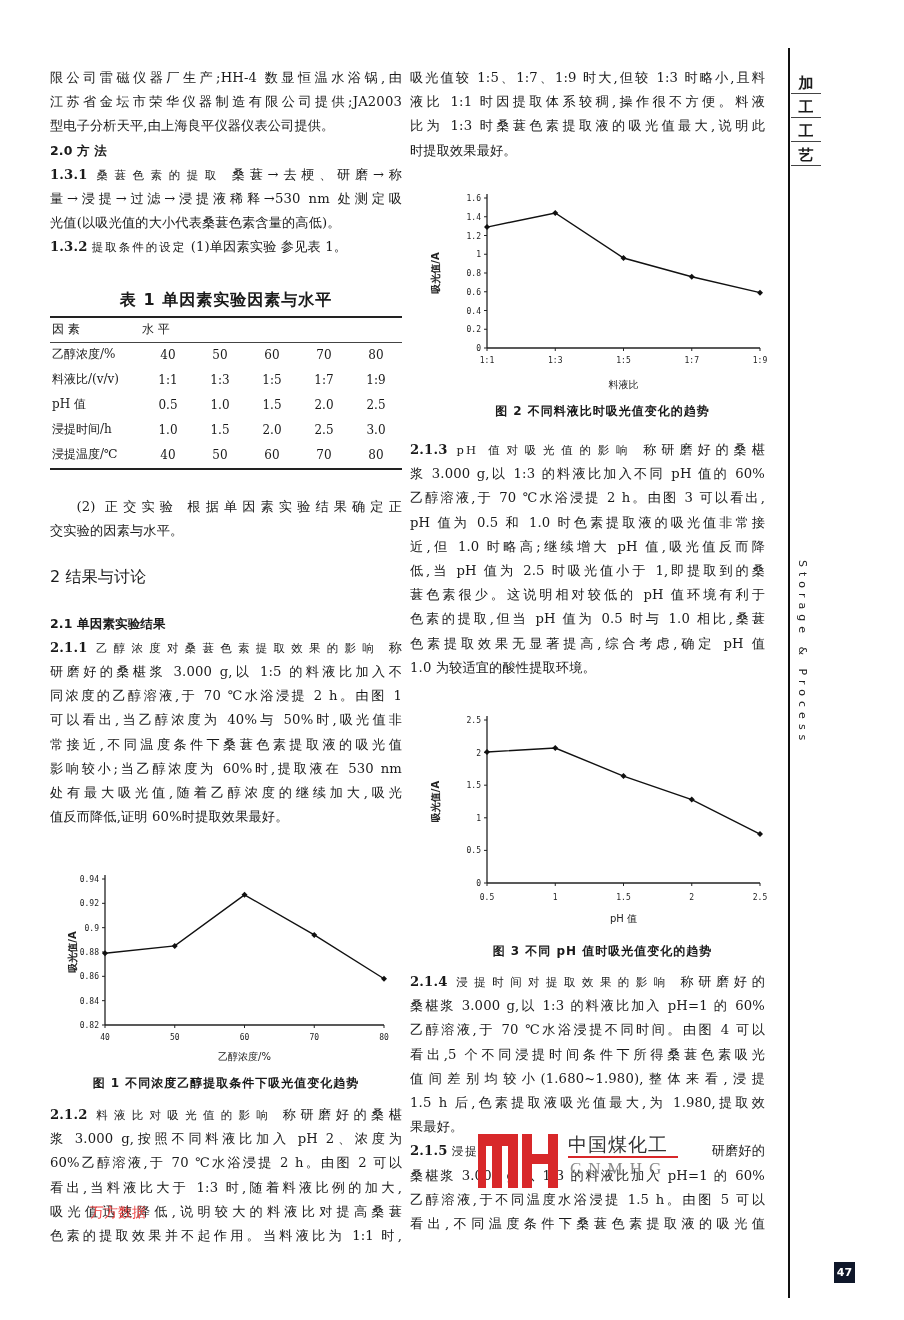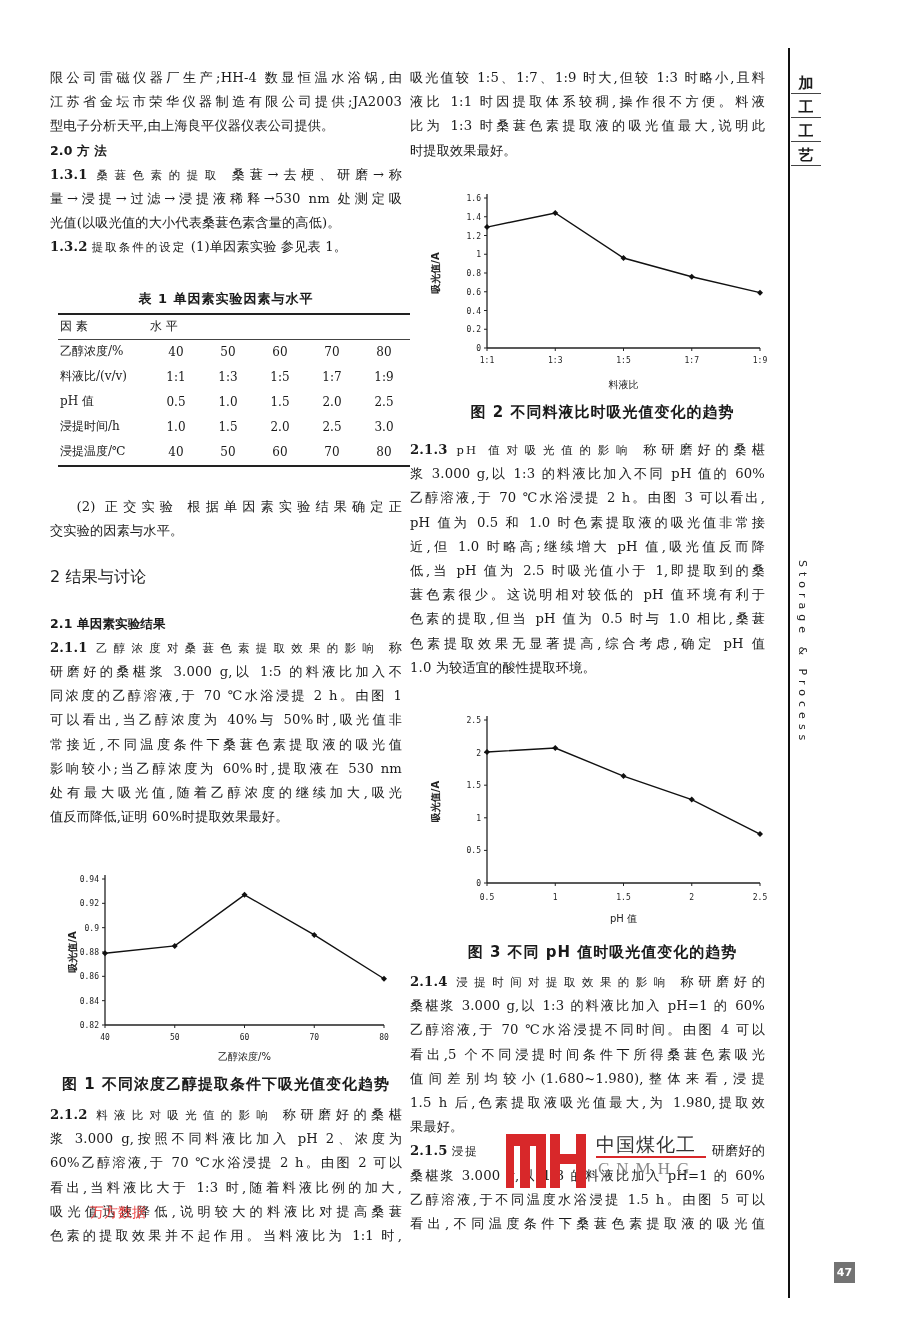--- a/index.html
+++ b/index.html
@@ -9,46 +9,46 @@
   .col p { margin: 0; }
   .left { left: 50px; top: 66px; width: 352px; }
   .right { left: 402px; top: 66px; width: 355px; margin-left: 8px; }
   .just { text-align: justify; text-align-last: justify; }
   .nolast { text-align: justify; }
   .bold { font-weight: bold; }
   .indent { text-indent: 2em; }
   .sec-title { font-family: "DejaVu Sans", "Liberation Sans", sans-serif; font-size: 16px; }
   .subhead { font-weight: bold; font-family: "DejaVu Sans", "Liberation Sans", sans-serif; font-size: 12.5px; }
   .sparse { letter-spacing: 2px; font-size: 11.5px; }
-  .caption { font-family: "DejaVu Sans", "Liberation Sans", sans-serif; font-weight: bold; font-size: 15px; text-align: center; letter-spacing: 1px; }
+  .caption { font-family: "DejaVu Sans", "Liberation Sans", sans-serif; font-weight: bold; font-size: 12px; text-align: center; letter-spacing: 1px; }
   
   .tbl-wrap { position: absolute; left: 50px; top: 290px; width: 352px; }
-  .tbl-title { font-family: "DejaVu Sans", sans-serif; font-weight: bold; font-size: 13px; text-align: center; letter-spacing: 1px; margin-bottom: 5px; }
-  table { width: 100%; border-collapse: collapse; font-size: 12px; margin-left: 8px; }
+  .tbl-title { font-family: "DejaVu Sans", sans-serif; font-weight: bold; font-size: 16px; text-align: center; letter-spacing: 1px; margin-bottom: 5px; }
+  table { width: 100%; border-collapse: collapse; font-size: 12px; }
   table thead tr th { font-weight: normal; border-top: 2px solid #222; border-bottom: 1px solid #444; padding: 3px 0 4px 0; }
   table tbody tr td { padding: 3px 0 5px 0; }
   table tbody tr:last-child td { border-bottom: 2px solid #222; }
   td.lbl, th.lbl { text-align: left; padding-left: 2px; width: 90px; }
   td.num { text-align: center; }
   
   .chart { position: absolute; }
   .chart svg text { font-family: "DejaVu Sans Mono", "Liberation Mono", monospace; font-size: 8px; fill: #222; }
   .chart svg .ylab { font-family: "DejaVu Sans", sans-serif; font-size: 10px; font-weight: bold; }
   .chart svg .xlab { font-family: "DejaVu Sans", sans-serif; font-size: 10px; }
   
   .side-rule { position: absolute; left: 788px; top: 48px; width: 2px; height: 1250px; background: #111; }
   .side-box { position: absolute; left: 791px; width: 30px; height: 23px; border-bottom: 1px solid #444;
               font-family: "DejaVu Sans", sans-serif; font-size: 15px; font-weight: bold; text-align: center; line-height: 26px; }
   .side-vert { position: absolute; left: 796px; top: 560px; writing-mode: vertical-rl;
                font-family: "DejaVu Sans", sans-serif; font-size: 11px; letter-spacing: 5px; color: #222; }
-  .page-num { position: absolute; left: 834px; top: 1262px; width: 21px; height: 21px; background: #737373; color: #fff;
+  .page-num { position: absolute; left: 834px; top: 1262px; width: 21px; height: 21px; background: #0f172a; color: #fff;
               font-family: "DejaVu Sans", sans-serif; font-weight: bold; font-size: 11px; text-align: center; line-height: 21px; }
   .footer-src { position: absolute; left: 90px; top: 1204px; font-family: "DejaVu Sans", sans-serif; font-size: 14px; color: #ef4444; }
   
-  .wm { position: absolute; left: 506px; top: 1132px; width: 260px; height: 58px; }
+  .wm { position: absolute; left: 478px; top: 1132px; width: 260px; height: 58px; }
   .wm-logo { position: absolute; left: 0; top: 0; }
   .wm-cn { position: absolute; left: 90px; top: 0; font-family: "DejaVu Sans", sans-serif; font-size: 19px; color: #333; letter-spacing: 1px; }
   .wm-line { position: absolute; left: 90px; top: 24px; width: 110px; height: 2px; background: #d8282a; }
   .wm-en { position: absolute; left: 92px; top: 27px; font-family: Liberation Serif, serif; font-size: 17px; color: #888; letter-spacing: 7px; }
 </style>
 </head>
 <body>
 
 <div class="col left">
   <p class="just">限公司雷磁仪器厂生产;HH-4 数显恒温水浴锅,由</p>

